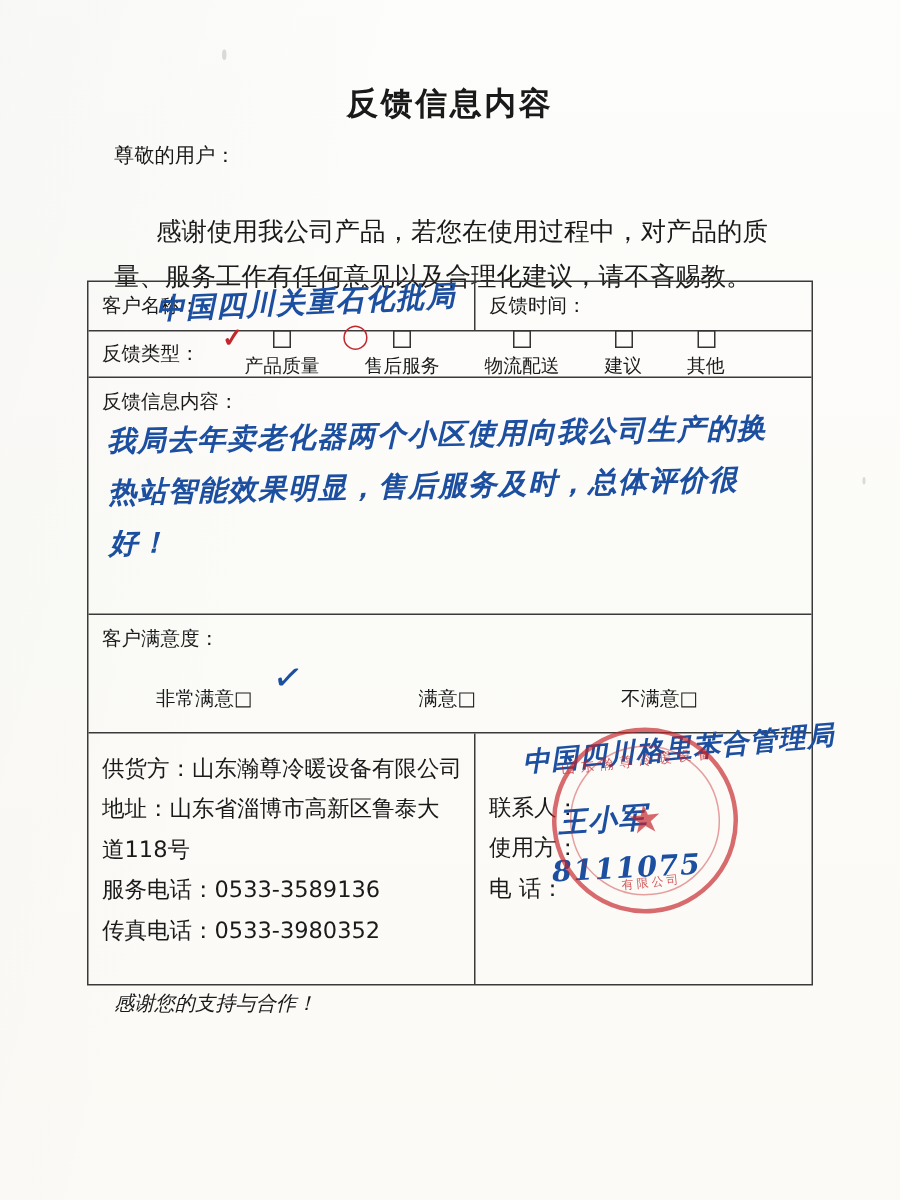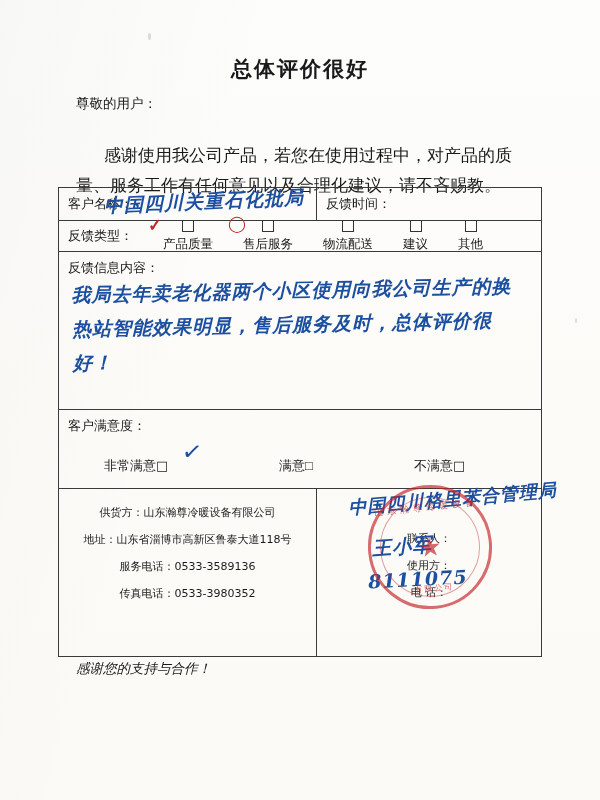--- a/index.html
+++ b/index.html
@@ -116,31 +116,30 @@
   .r4 { height: 78px; }
   .r4 .c1 { width: 100%; }
   .sat-options {
     display: flex;
     margin-top: 22px;
     padding-left: 36px;
     font-size: 13px;
   }
   .sat-options .opt { white-space: nowrap; }
   .sat-options .opt:nth-child(1) { width: 175px; }
-  .sat-options .opt:nth-child(2) { width: 135px; font-family: Liberation Mono, monospace; }
+  .sat-options .opt:nth-child(2) { width: 135px; }
 
   
   .r5 { height: 167px; }
   .r5 .c1 { width: 258px; padding-top: 10px; }
   .r5 .c2 { flex: 1; padding-top: 10px; }
   .info-line {
-    font-size: 11px;
+    font-size: 15px;
     line-height: 27px;
     white-space: nowrap;
-    text-align: center;
   }
   .wrap-line { white-space: normal; line-height: 27px; }
 
   .thanks {
     position: absolute;
     left: 76px;
     top: 660px;
     font-size: 13.5px;
     font-style: italic;
   }
@@ -282,21 +281,21 @@
   }
 </style>
 </head>
 <body>
 
 <div class="page">
 
   <div class="speck" style="left:148px;top:33px;width:3px;height:7px;"></div>
   <div class="speck" style="left:575px;top:318px;width:2px;height:5px;"></div>
 
-  <div class="doc-title">总体评价很好</div>
+  <div class="doc-title">反馈信息内容</div>
 
   <div class="salutation">尊敬的用户：</div>
 
   <div class="para1">感谢使用我公司产品，若您在使用过程中，对产品的质量、服务工作有任何意见以及合理化建议，请不吝赐教。</div>
 
   <div class="tbl">
 
     <div class="row r1">
       <div class="cell c1 divider-right">
         <span class="lbl">客户名称：</span>

